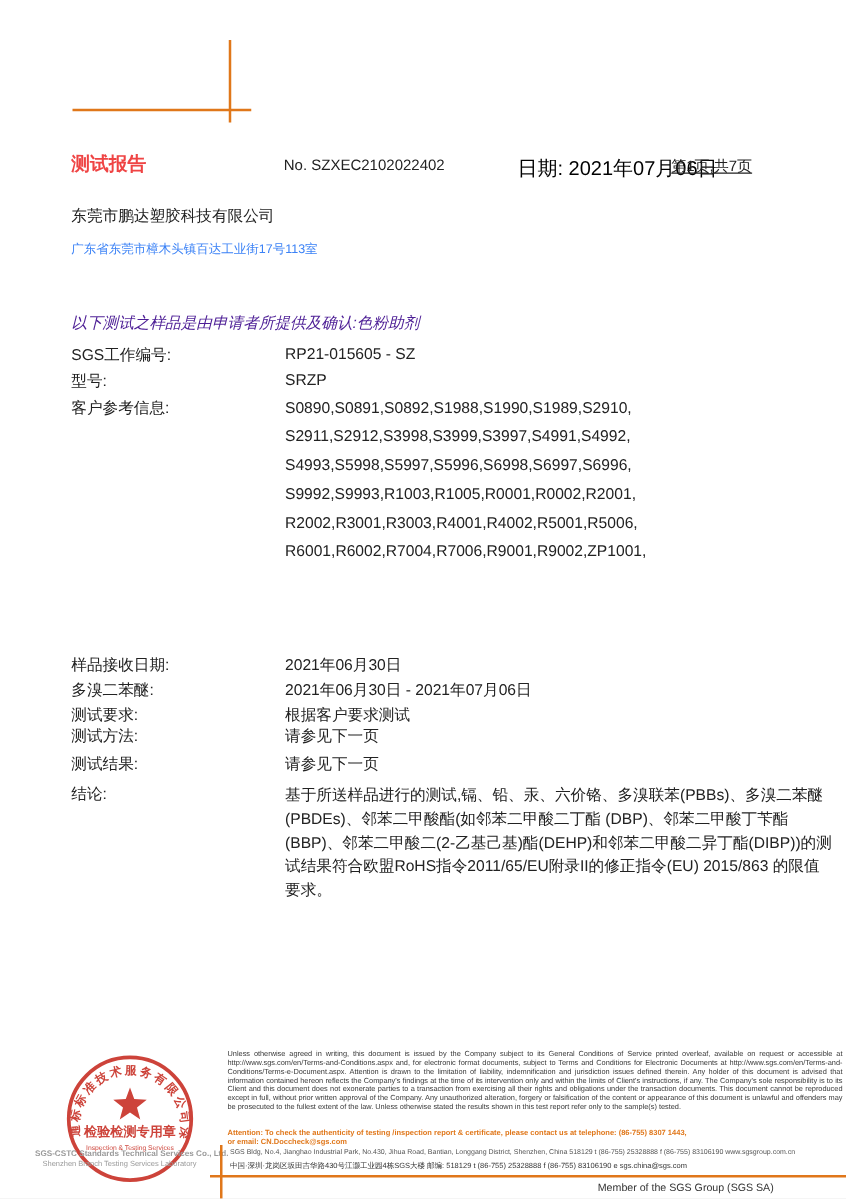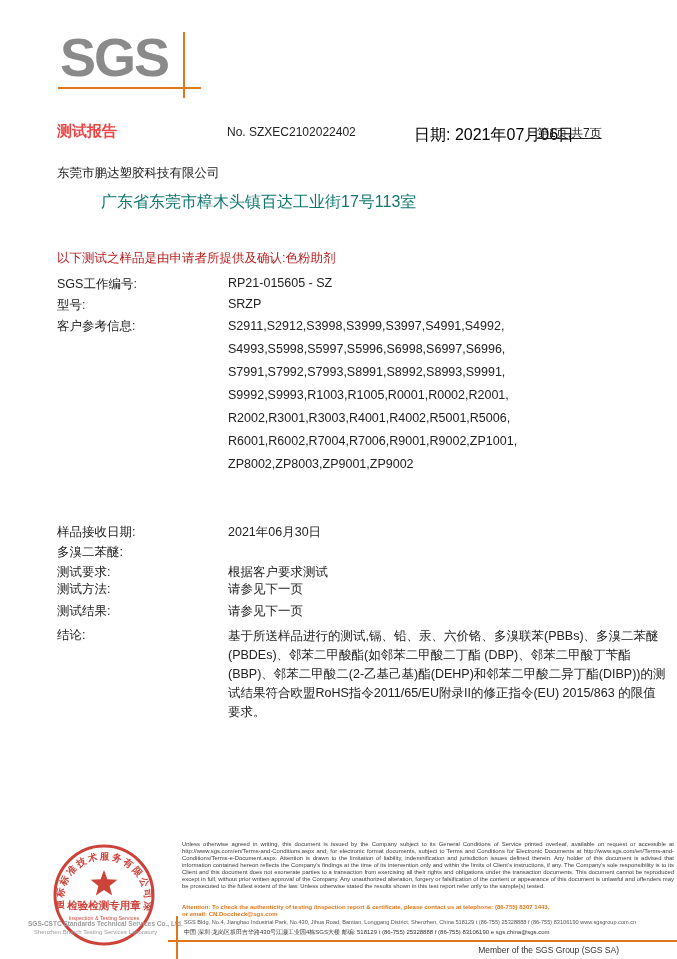--- a/index.html
+++ b/index.html
@@ -16,22 +16,22 @@
   }
   .logo-hline{left:58px;top:87px;width:143px;height:2px;background:#e0771a;}
   .logo-vline{left:183px;top:32px;width:2px;height:66px;background:#e0771a;}
   
   .doc-title{left:57px;top:122px;font-size:15px;font-weight:bold;color:#ef4444;}
   .report-no{left:227px;top:125px;font-size:12px;color:#222;}
   .report-date{left:414px;top:125px;font-size:16px;color:#000000;}
   .page-no{left:537px;top:125px;font-size:12px;color:#222;text-decoration:underline;}
   
   .applicant-name{left:57px;top:165px;font-size:12.5px;color:#222;}
-  .applicant-addr{left:57px;top:192px;font-size:16px;color:#0f766e;margin-left:44px;}
-  .sample-statement{left:57px;top:250px;font-size:12.5px;color:#b91c1c;}
+  .applicant-addr{left:57px;top:192px;font-size:10px;color:#3b82f6;}
+  .sample-statement{left:57px;top:250px;font-size:12.5px;color:#4c1d95;font-style:italic;}
   
   .flabel{left:57px;font-size:12.5px;color:#222;}
   .fvalue{left:228px;font-size:12.5px;color:#222;}
   .ref-lines{left:228px;top:315px;font-size:12.5px;color:#222;}
   .ref-lines div{height:23px;line-height:23px;}
   .conclusion-text{left:228px;top:627px;width:438px;font-size:12.5px;line-height:19px;color:#222;}
   
   .stamp{left:52px;top:843px;opacity:.92;}
   .stamp-co1{left:28px;top:920px;font-size:6.5px;font-weight:bold;color:#9b9b9b;}
   .stamp-co2{left:34px;top:929px;font-size:6px;color:#9b9b9b;}
@@ -43,21 +43,20 @@
   .addr-cn{left:184px;top:928px;width:492px;font-size:6px;color:#333;white-space:nowrap;}
   .foot-vline{left:176px;top:916px;width:2px;height:43px;background:#e0771a;}
   .foot-hline{left:168px;top:940px;width:509px;height:2px;background:#e0771a;}
   .member{right:58px;top:945px;font-size:8.5px;color:#333;}
 </style>
 </head>
 <body>
 
 <div class="page">
 
-  <div class="abs logo-text">SGS</div>
   <div class="abs logo-hline"></div>
   <div class="abs logo-vline"></div>
 
   <div class="abs doc-title">测试报告</div>
   <div class="abs report-no">No. SZXEC2102022402</div>
   <div class="abs report-date">日期: 2021年07月06日</div>
   <div class="abs page-no">第1页,共7页</div>
 
   <div class="abs applicant-name">东莞市鹏达塑胶科技有限公司</div>
   <div class="abs applicant-addr">广东省东莞市樟木头镇百达工业街17号113室</div>
@@ -65,33 +64,33 @@
   <div class="abs sample-statement">以下测试之样品是由申请者所提供及确认:色粉助剂</div>
 
   <div class="abs flabel" style="top:276px">SGS工作编号:</div>
   <div class="abs fvalue" style="top:276px">RP21-015605 - SZ</div>
 
   <div class="abs flabel" style="top:297px">型号:</div>
   <div class="abs fvalue" style="top:297px">SRZP</div>
 
   <div class="abs flabel" style="top:318px">客户参考信息:</div>
   <div class="abs ref-lines">
+    <div>S0890,S0891,S0892,S1988,S1990,S1989,S2910,</div>
     <div>S2911,S2912,S3998,S3999,S3997,S4991,S4992,</div>
     <div>S4993,S5998,S5997,S5996,S6998,S6997,S6996,</div>
-    <div>S7991,S7992,S7993,S8991,S8992,S8993,S9991,</div>
     <div>S9992,S9993,R1003,R1005,R0001,R0002,R2001,</div>
     <div>R2002,R3001,R3003,R4001,R4002,R5001,R5006,</div>
     <div>R6001,R6002,R7004,R7006,R9001,R9002,ZP1001,</div>
-    <div>ZP8002,ZP8003,ZP9001,ZP9002</div>
   </div>
 
   <div class="abs flabel" style="top:524px">样品接收日期:</div>
   <div class="abs fvalue" style="top:524px">2021年06月30日</div>
 
   <div class="abs flabel" style="top:544px">多溴二苯醚:</div>
+  <div class="abs fvalue" style="top:544px">2021年06月30日 - 2021年07月06日</div>
 
   <div class="abs flabel" style="top:564px">测试要求:</div>
   <div class="abs fvalue" style="top:564px">根据客户要求测试</div>
 
   <div class="abs flabel" style="top:581px">测试方法:</div>
   <div class="abs fvalue" style="top:581px">请参见下一页</div>
 
   <div class="abs flabel" style="top:603px">测试结果:</div>
   <div class="abs fvalue" style="top:603px">请参见下一页</div>
 

